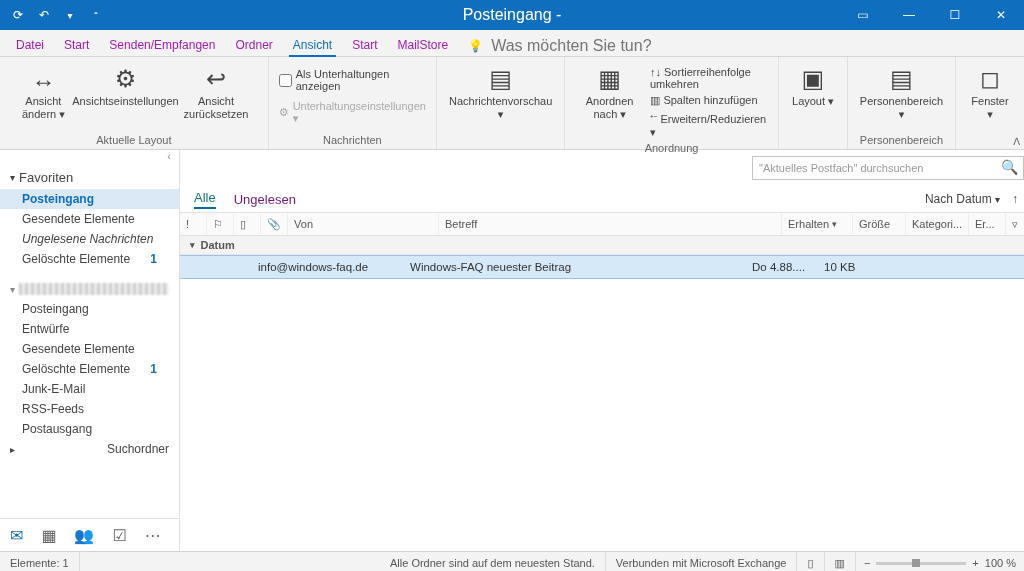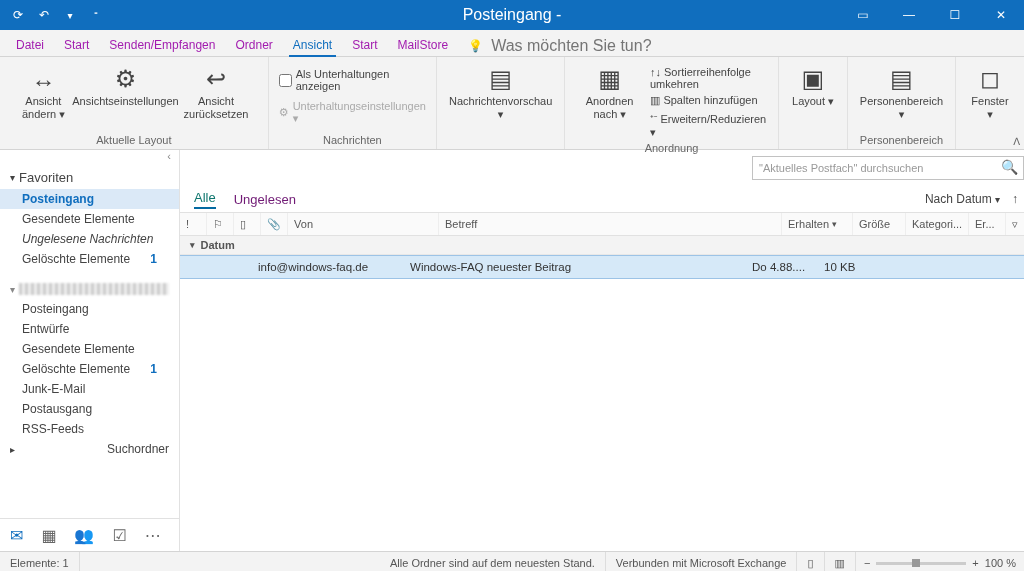--- a/index.html
+++ b/index.html
@@ -220,24 +220,24 @@
         <span>Gesendete Elemente</span>
       </div>
     <div class="item">
         <span>Gelöschte Elemente</span>
         <span class="cnt">1</span>
       </div>
     <div class="item">
         <span>Junk-E-Mail</span>
       </div>
     <div class="item">
+        <span>RSS-Feeds</span>
+      </div>
+    <div class="item">
         <span>Postausgang</span>
-      </div>
-    <div class="item">
-        <span>RSS-Feeds</span>
       </div>
     <div class="item" style="padding-left:10px">
         <span style="font-size:10px">▸ </span>
         <span>Suchordner</span>
       </div>
 
     <div class="bottombar">
       <span class="bi act">✉</span>
       <span class="bi">▦</span>
       <span class="bi">👥</span>

